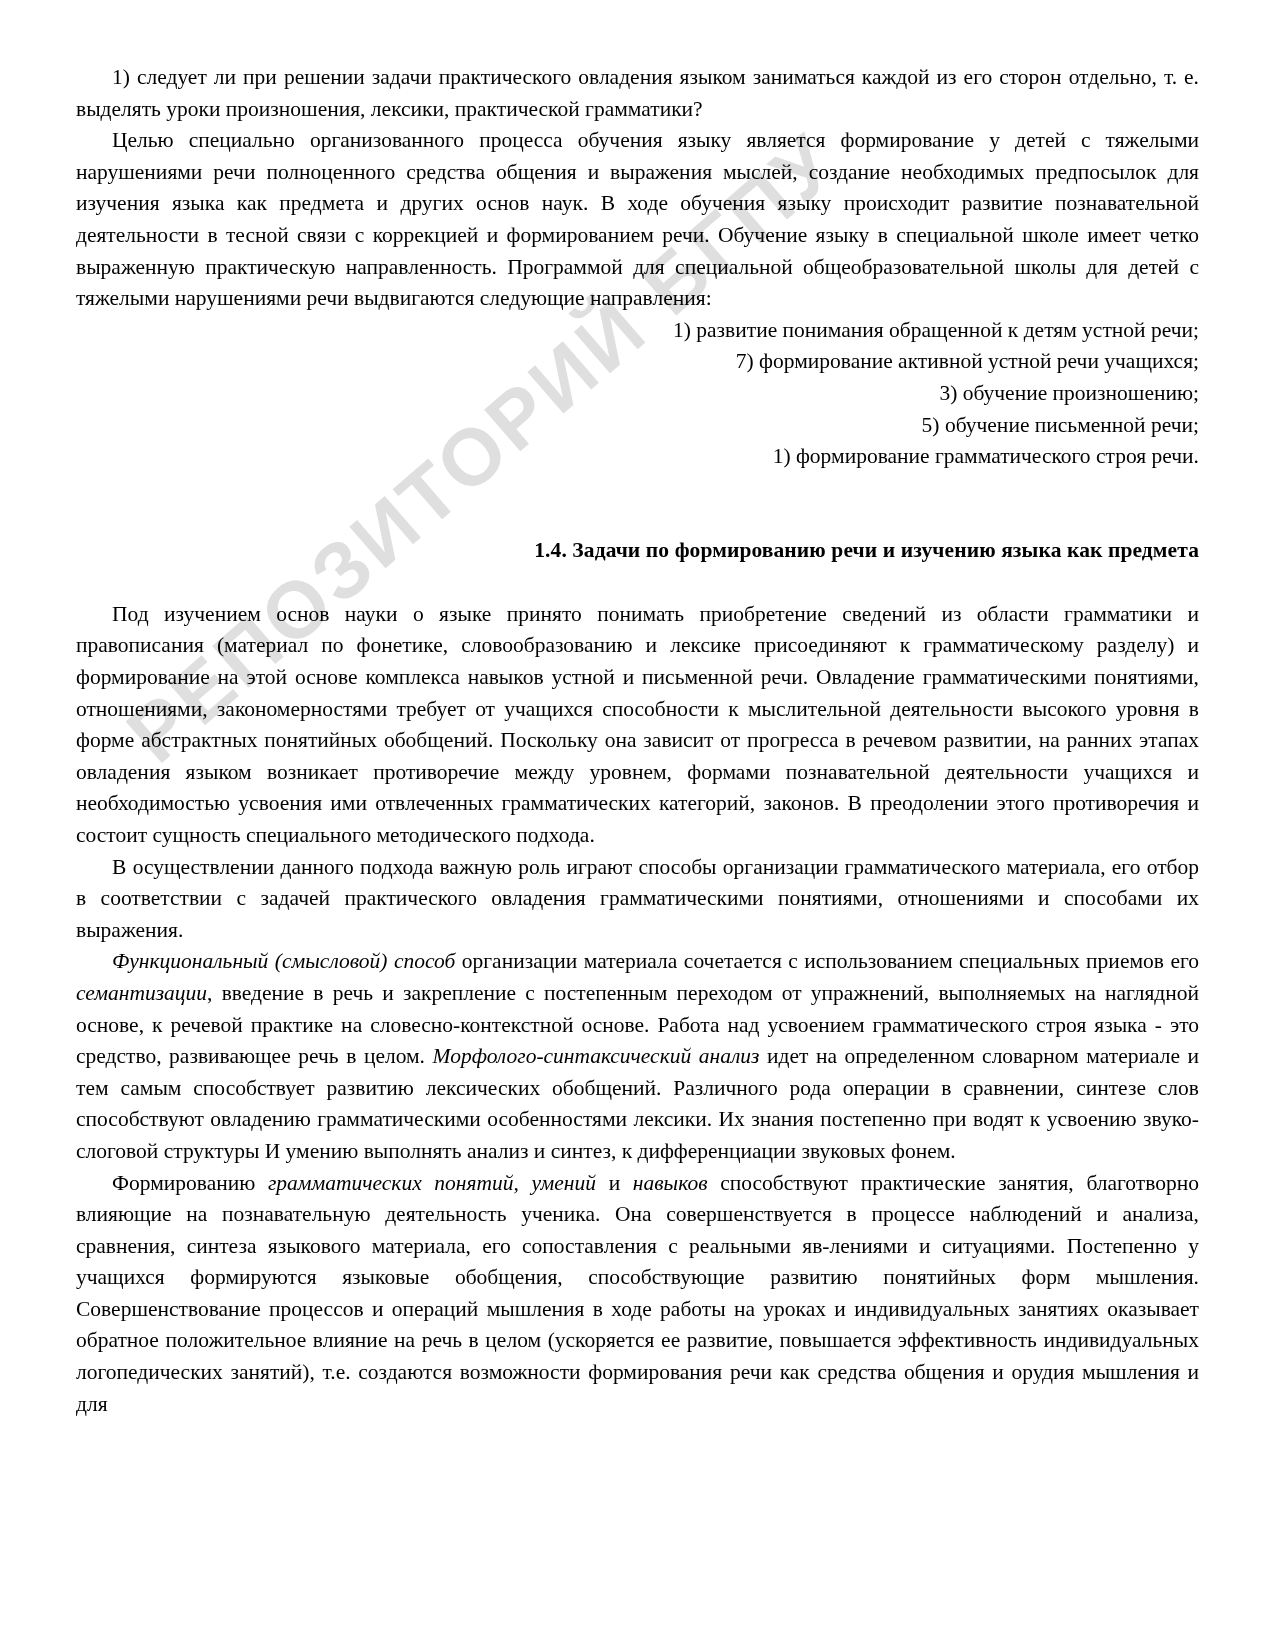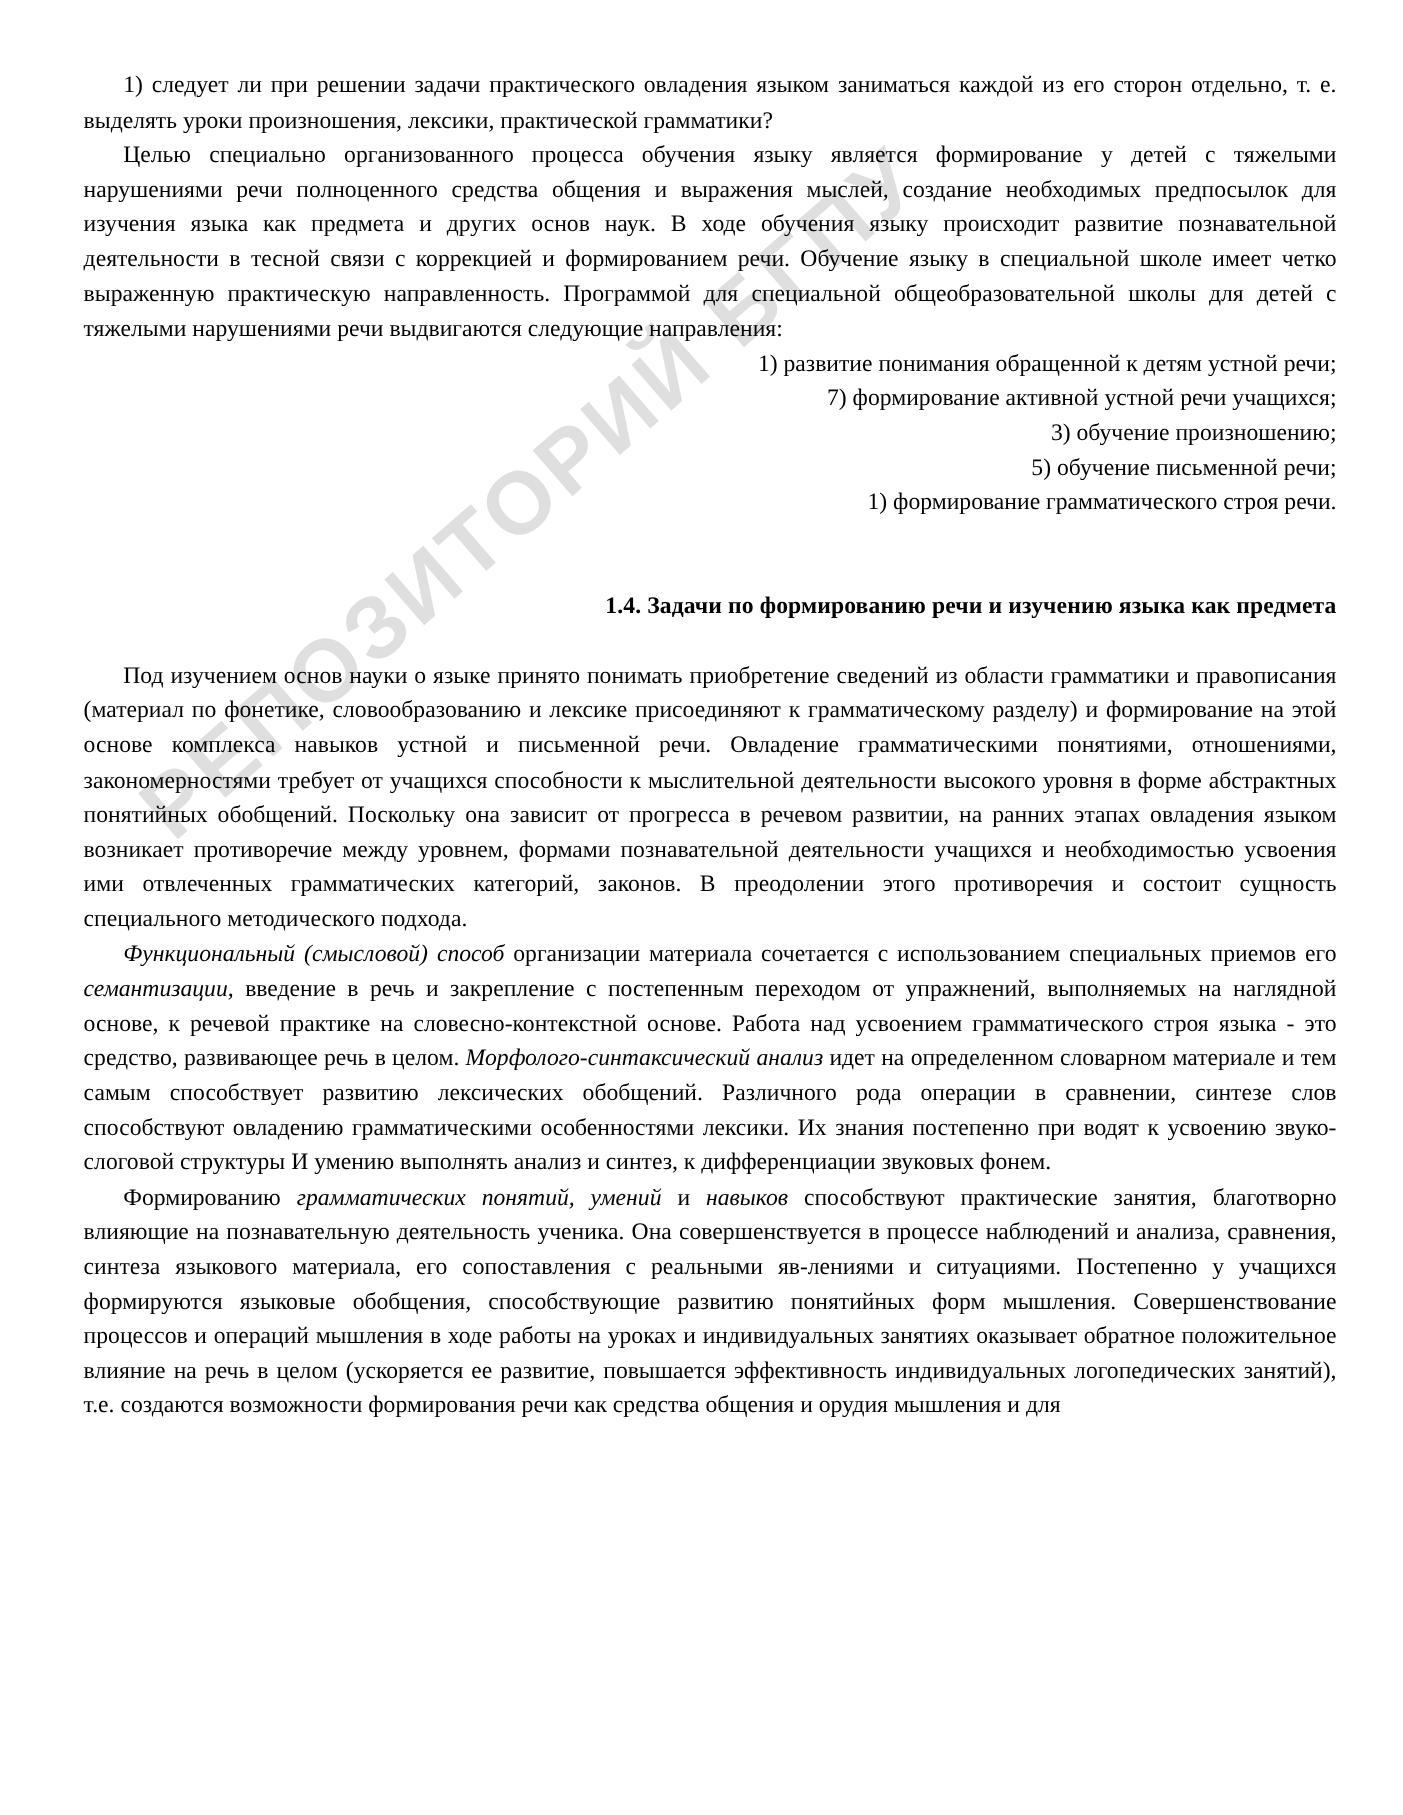--- a/index.html
+++ b/index.html
@@ -42,21 +42,21 @@
     white-space: nowrap;
     transform: rotate(-41deg);
     transform-origin: 0 50%;
     opacity: 0.95;
   }
 
   
   .content {
     position: relative;
     z-index: 2;
-    padding: 62px 60px 0 76px;
+    padding: 62px 76px 0 76px;
   }
 
   p {
     margin: 0;
     font-size: 21.5px;
     line-height: 1.47;
     text-align: justify;
     text-justify: inter-word;
     hyphens: none;
   }
@@ -108,19 +108,20 @@
     <p class="noindent last-left">1) формирование грамматического строя речи.</p>
 
     <div class="gap-before-heading"></div>
 
     <h2 class="section-heading">1.4. Задачи по формированию речи и изучению языка как предмета</h2>
 
     <div class="gap-after-heading"></div>
 
     <p class="indent">Под изучением основ науки о языке принято понимать приобретение сведений из области грамматики и правописания (материал по фонетике, словообразованию и лексике присоединяют к грамматическому разделу) и формирование на этой основе комплекса навыков устной и письменной речи. Овладение грамматическими понятиями, отношениями, закономерностями требует от учащихся способности к мыслительной деятельности высокого уровня в форме абстрактных понятийных обобщений. Поскольку она зависит от прогресса в речевом развитии, на ранних этапах овладения языком возникает противоречие между уровнем, формами познавательной деятельности учащихся и необходимостью усвоения ими отвлеченных грамматических категорий, законов. В преодолении этого противоречия и состоит сущность специального методического подхода.</p>
 
+    <p class="indent">В осуществлении данного подхода важную роль играют способы организации грамматического материала, его отбор в соответствии с задачей практического овладения грамматическими понятиями, отношениями и способами их выражения.</p>
 
     <p class="indent"><i>Функциональный (смысловой) способ</i><span> организации материала сочетается с использованием специальных приемов его </span><i>семантизации</i><span>, введение в речь и закрепление с постепенным переходом от упражнений, выполняемых на наглядной основе, к речевой практике на словесно-контекстной основе. Работа над усвоением грамматического строя языка - это средство, развивающее речь в целом. </span><i>Морфолого-синтаксический анализ</i><span> идет на определенном словарном материале и тем самым способствует развитию лексических обобщений. Различного рода операции в сравнении, синтезе слов способствуют овладению грамматическими особенностями лексики. Их знания постепенно при водят к усвоению звуко-слоговой структуры И умению выполнять анализ и синтез, к дифференциации звуковых фонем.</span></p>
 
     <p class="indent"><span>Формированию </span><i>грамматических понятий, умений</i><span> и </span><i>навыков</i><span> способствуют практические занятия, благотворно влияющие на познавательную деятельность ученика. Она совершенствуется в процессе наблюдений и анализа, сравнения, синтеза языкового материала, его сопоставления с реальными яв-лениями и ситуациями. Постепенно у учащихся формируются языковые обобщения, способствующие развитию понятийных форм мышления. Совершенствование процессов и операций мышления в ходе работы на уроках и индивидуальных занятиях оказывает обратное положительное влияние на речь в целом (ускоряется ее развитие, повышается эффективность индивидуальных логопедических занятий), т.е. создаются возможности формирования речи как средства общения и орудия мышления и для</span></p>
 
   </div>
 </div>
 
 </body></html>

